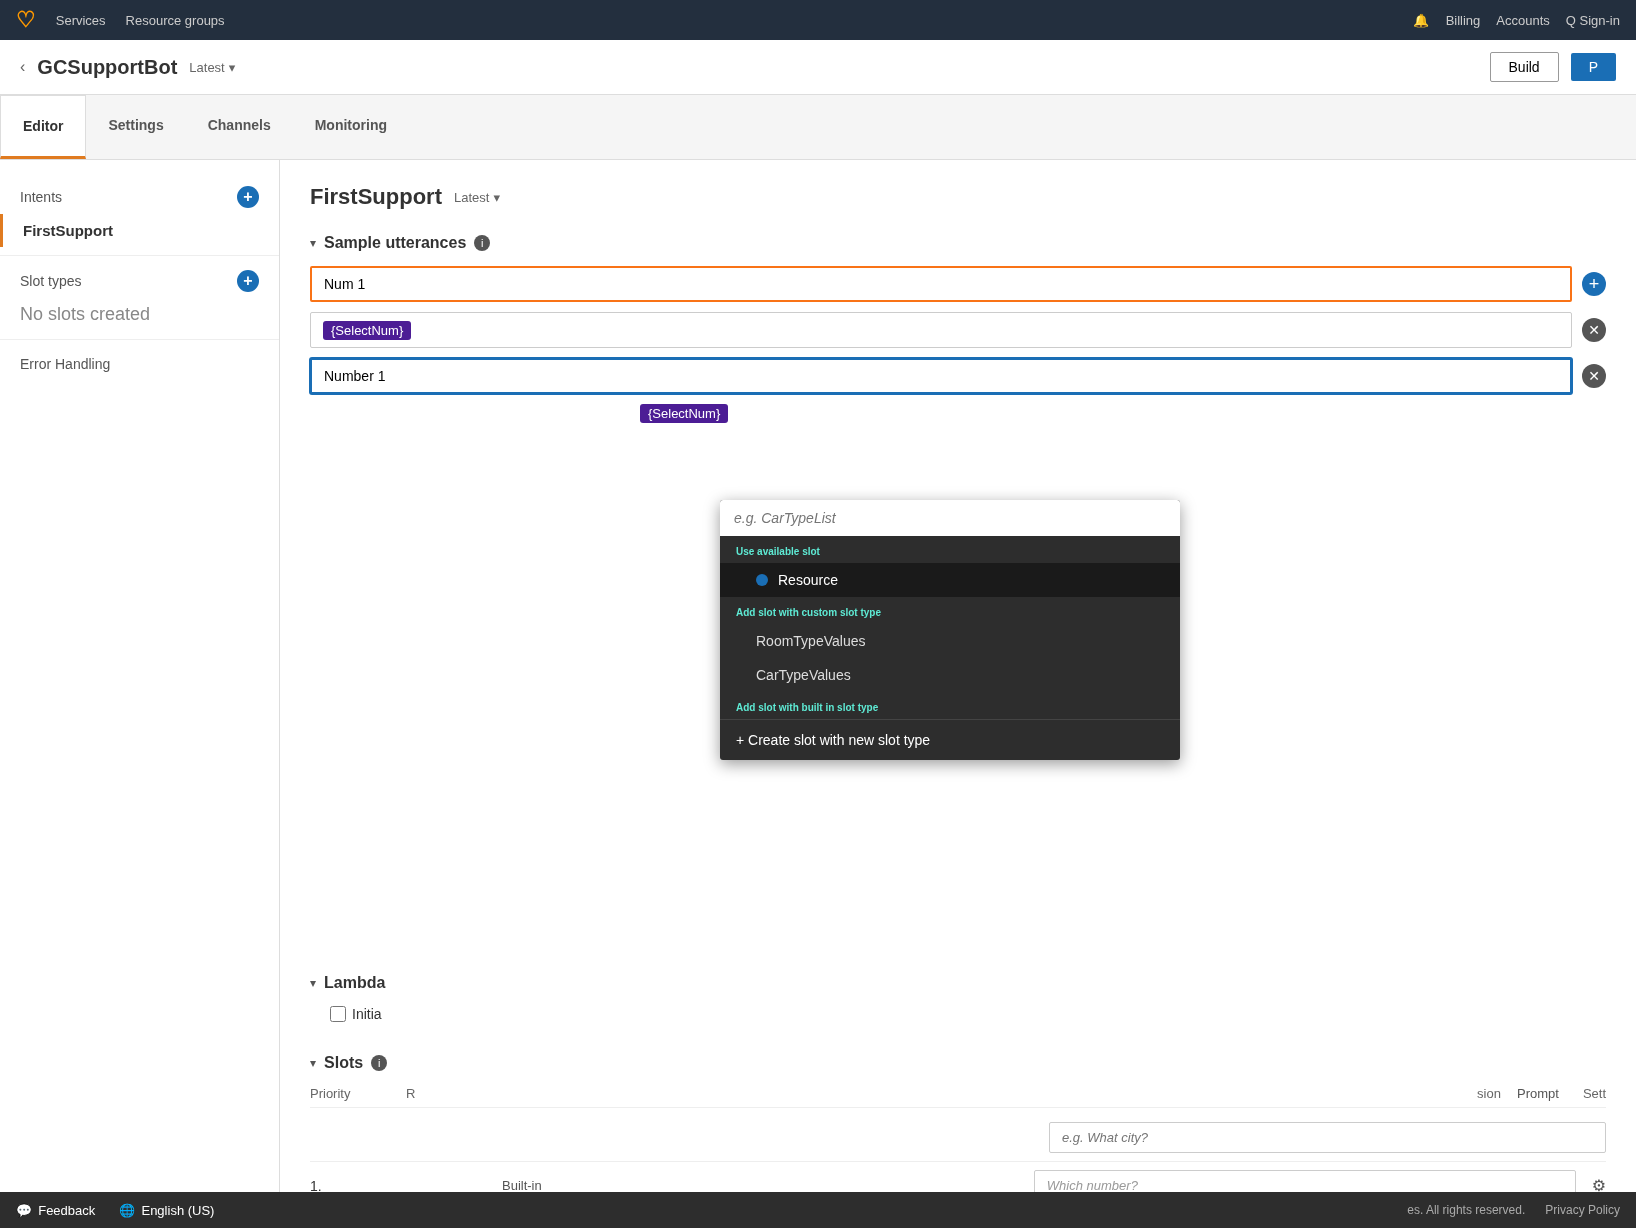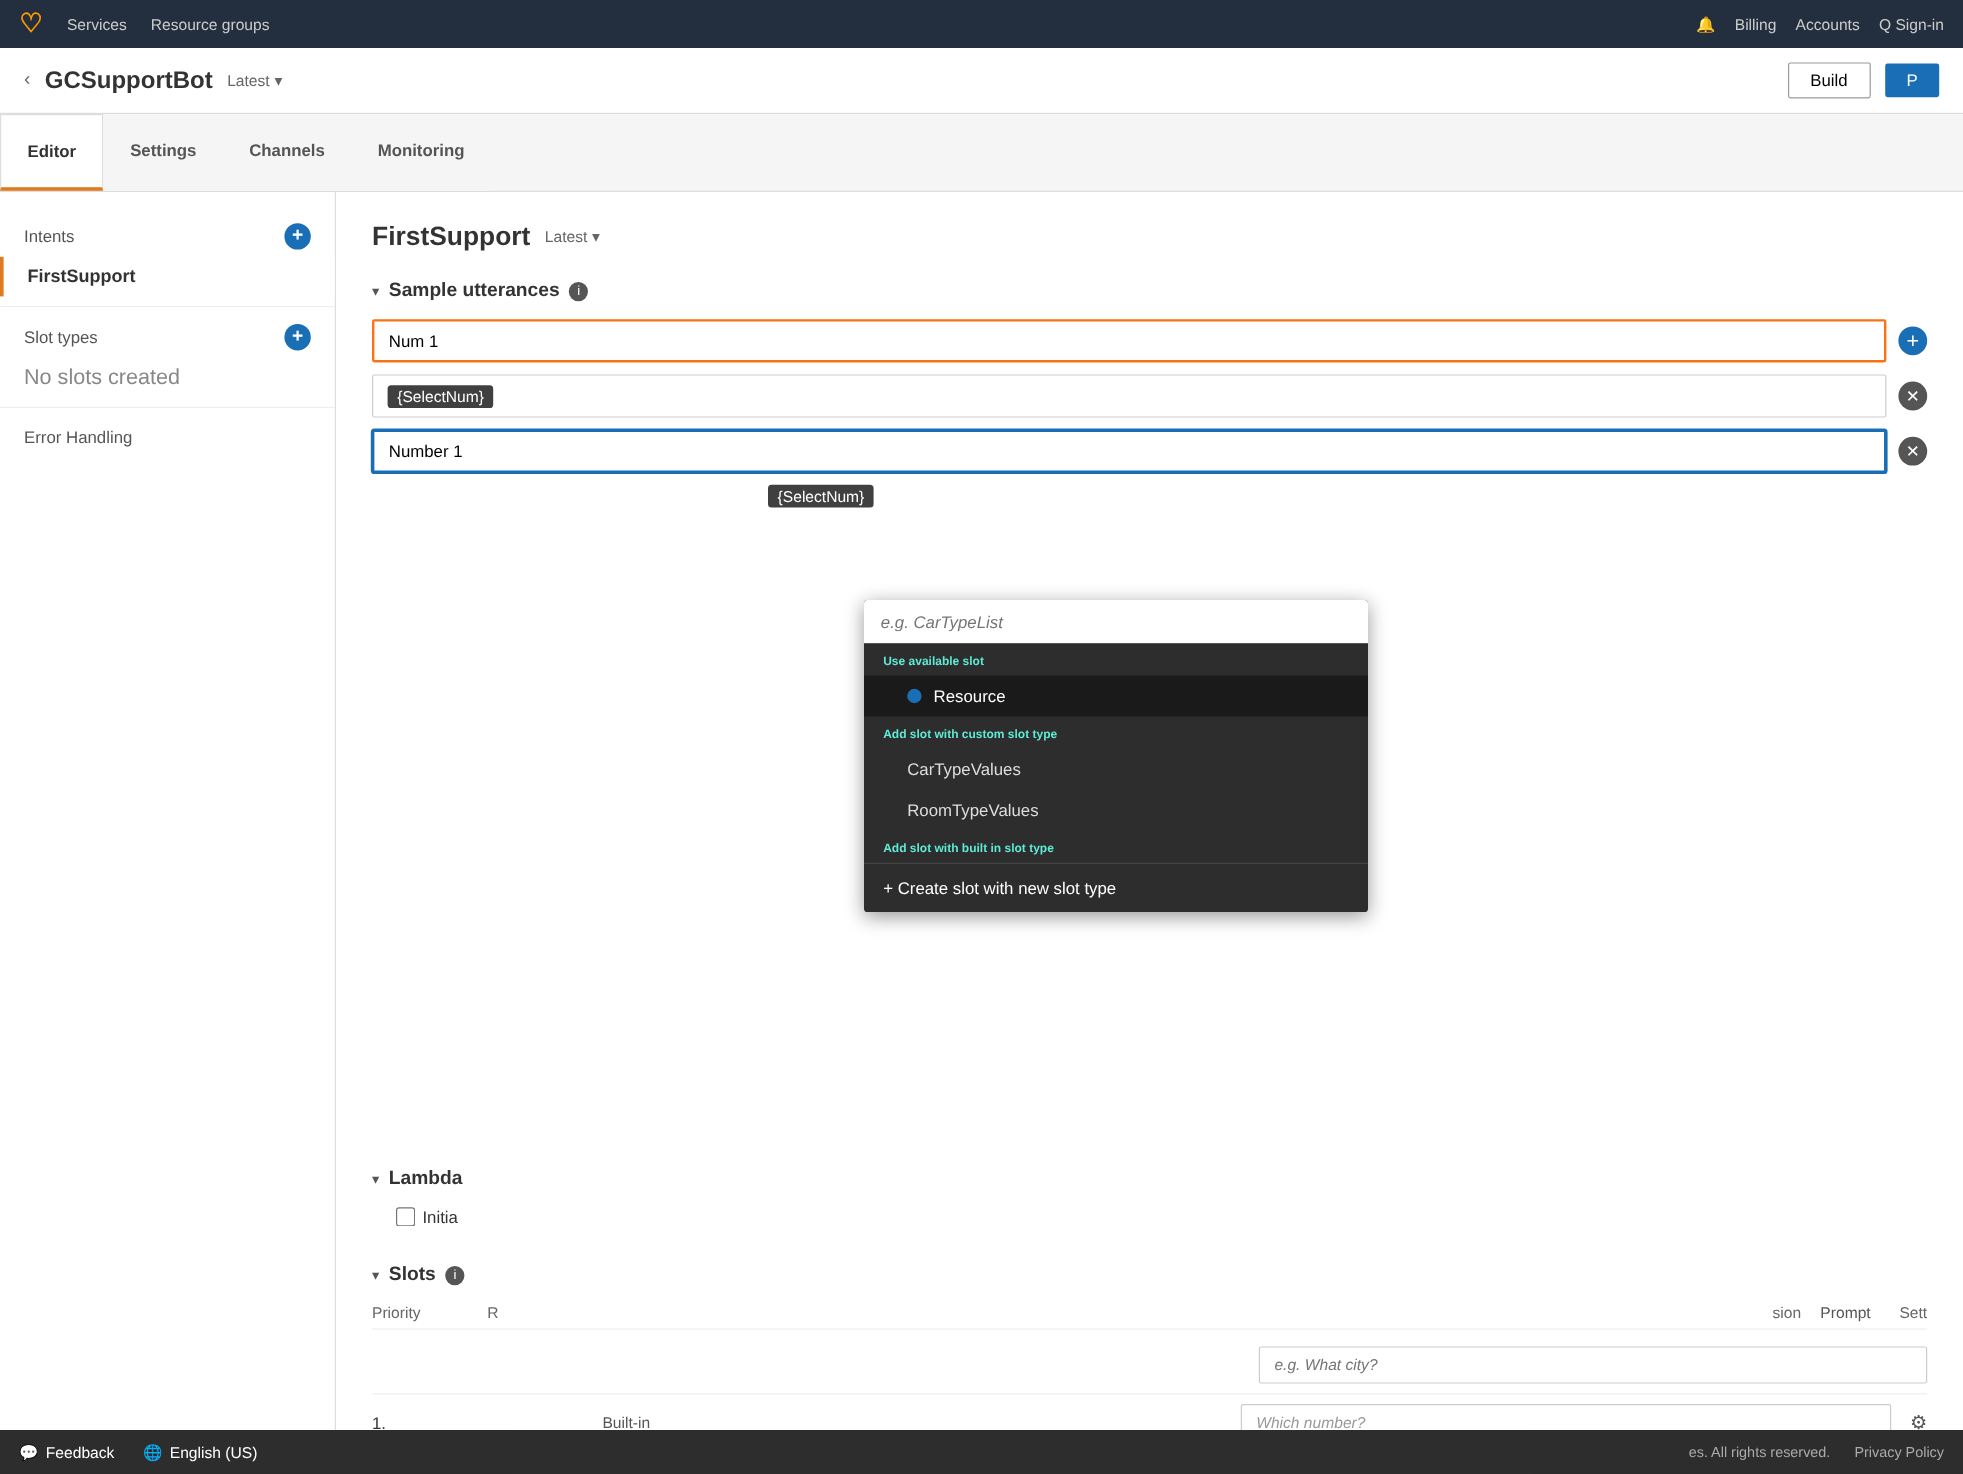--- a/index.html
+++ b/index.html
@@ -218,21 +218,21 @@
       font-size: 14px;
       border-radius: 2px;
       outline: none;
     }
     .utterance-input.focused {
       border-color: #1a6eb5;
       box-shadow: 0 0 0 1px #1a6eb5;
     }
     .slot-tag {
       display: inline-block;
-      background: #404040;
+      background: #4c1d95;
       color: #fff;
       padding: 2px 8px;
       border-radius: 3px;
       font-size: 13px;
     }
     .add-circle-btn {
       width: 24px; height: 24px;
       background: #1a6eb5;
       color: #fff;
       border-radius: 50%;
@@ -248,21 +248,21 @@
       display: flex; align-items: center; justify-content: center;
       font-size: 14px;
       cursor: pointer;
     }
 
     
     .slot-dropdown {
       position: absolute;
       left: 440px;
       top: 340px;
-      width: 420px;
+      width: 460px;
       background: #2d2d2d;
       color: #fff;
       border-radius: 3px;
       overflow: hidden;
       z-index: 100;
       box-shadow: 0 4px 16px rgba(0,0,0,0.4);
     }
     .slot-search-input {
       width: 100%;
       padding: 10px 14px;
@@ -487,22 +487,22 @@
     </div>
 
     <div class="slot-dropdown">
       <input class="slot-search-input" placeholder="e.g. CarTypeList" style="">
       <div class="dropdown-section-label">Use available slot</div>
       <div class="dropdown-item selected">
         <span class="dot"></span>
         <span>Resource</span>
       </div>
       <div class="dropdown-section-label">Add slot with custom slot type</div>
+      <div class="dropdown-item-plain">RoomTypeValues</div>
       <div class="dropdown-item-plain">CarTypeValues</div>
-      <div class="dropdown-item-plain">RoomTypeValues</div>
       <div class="dropdown-section-label">Add slot with built in slot type</div>
       <div class="create-slot-row">+ Create slot with new slot type</div>
 
       
       
     </div>
 
     <div style="position:absolute; top: 244px; left: 360px; z-index:5;">
       <span class="slot-tag">{SelectNum}</span>
     </div>

